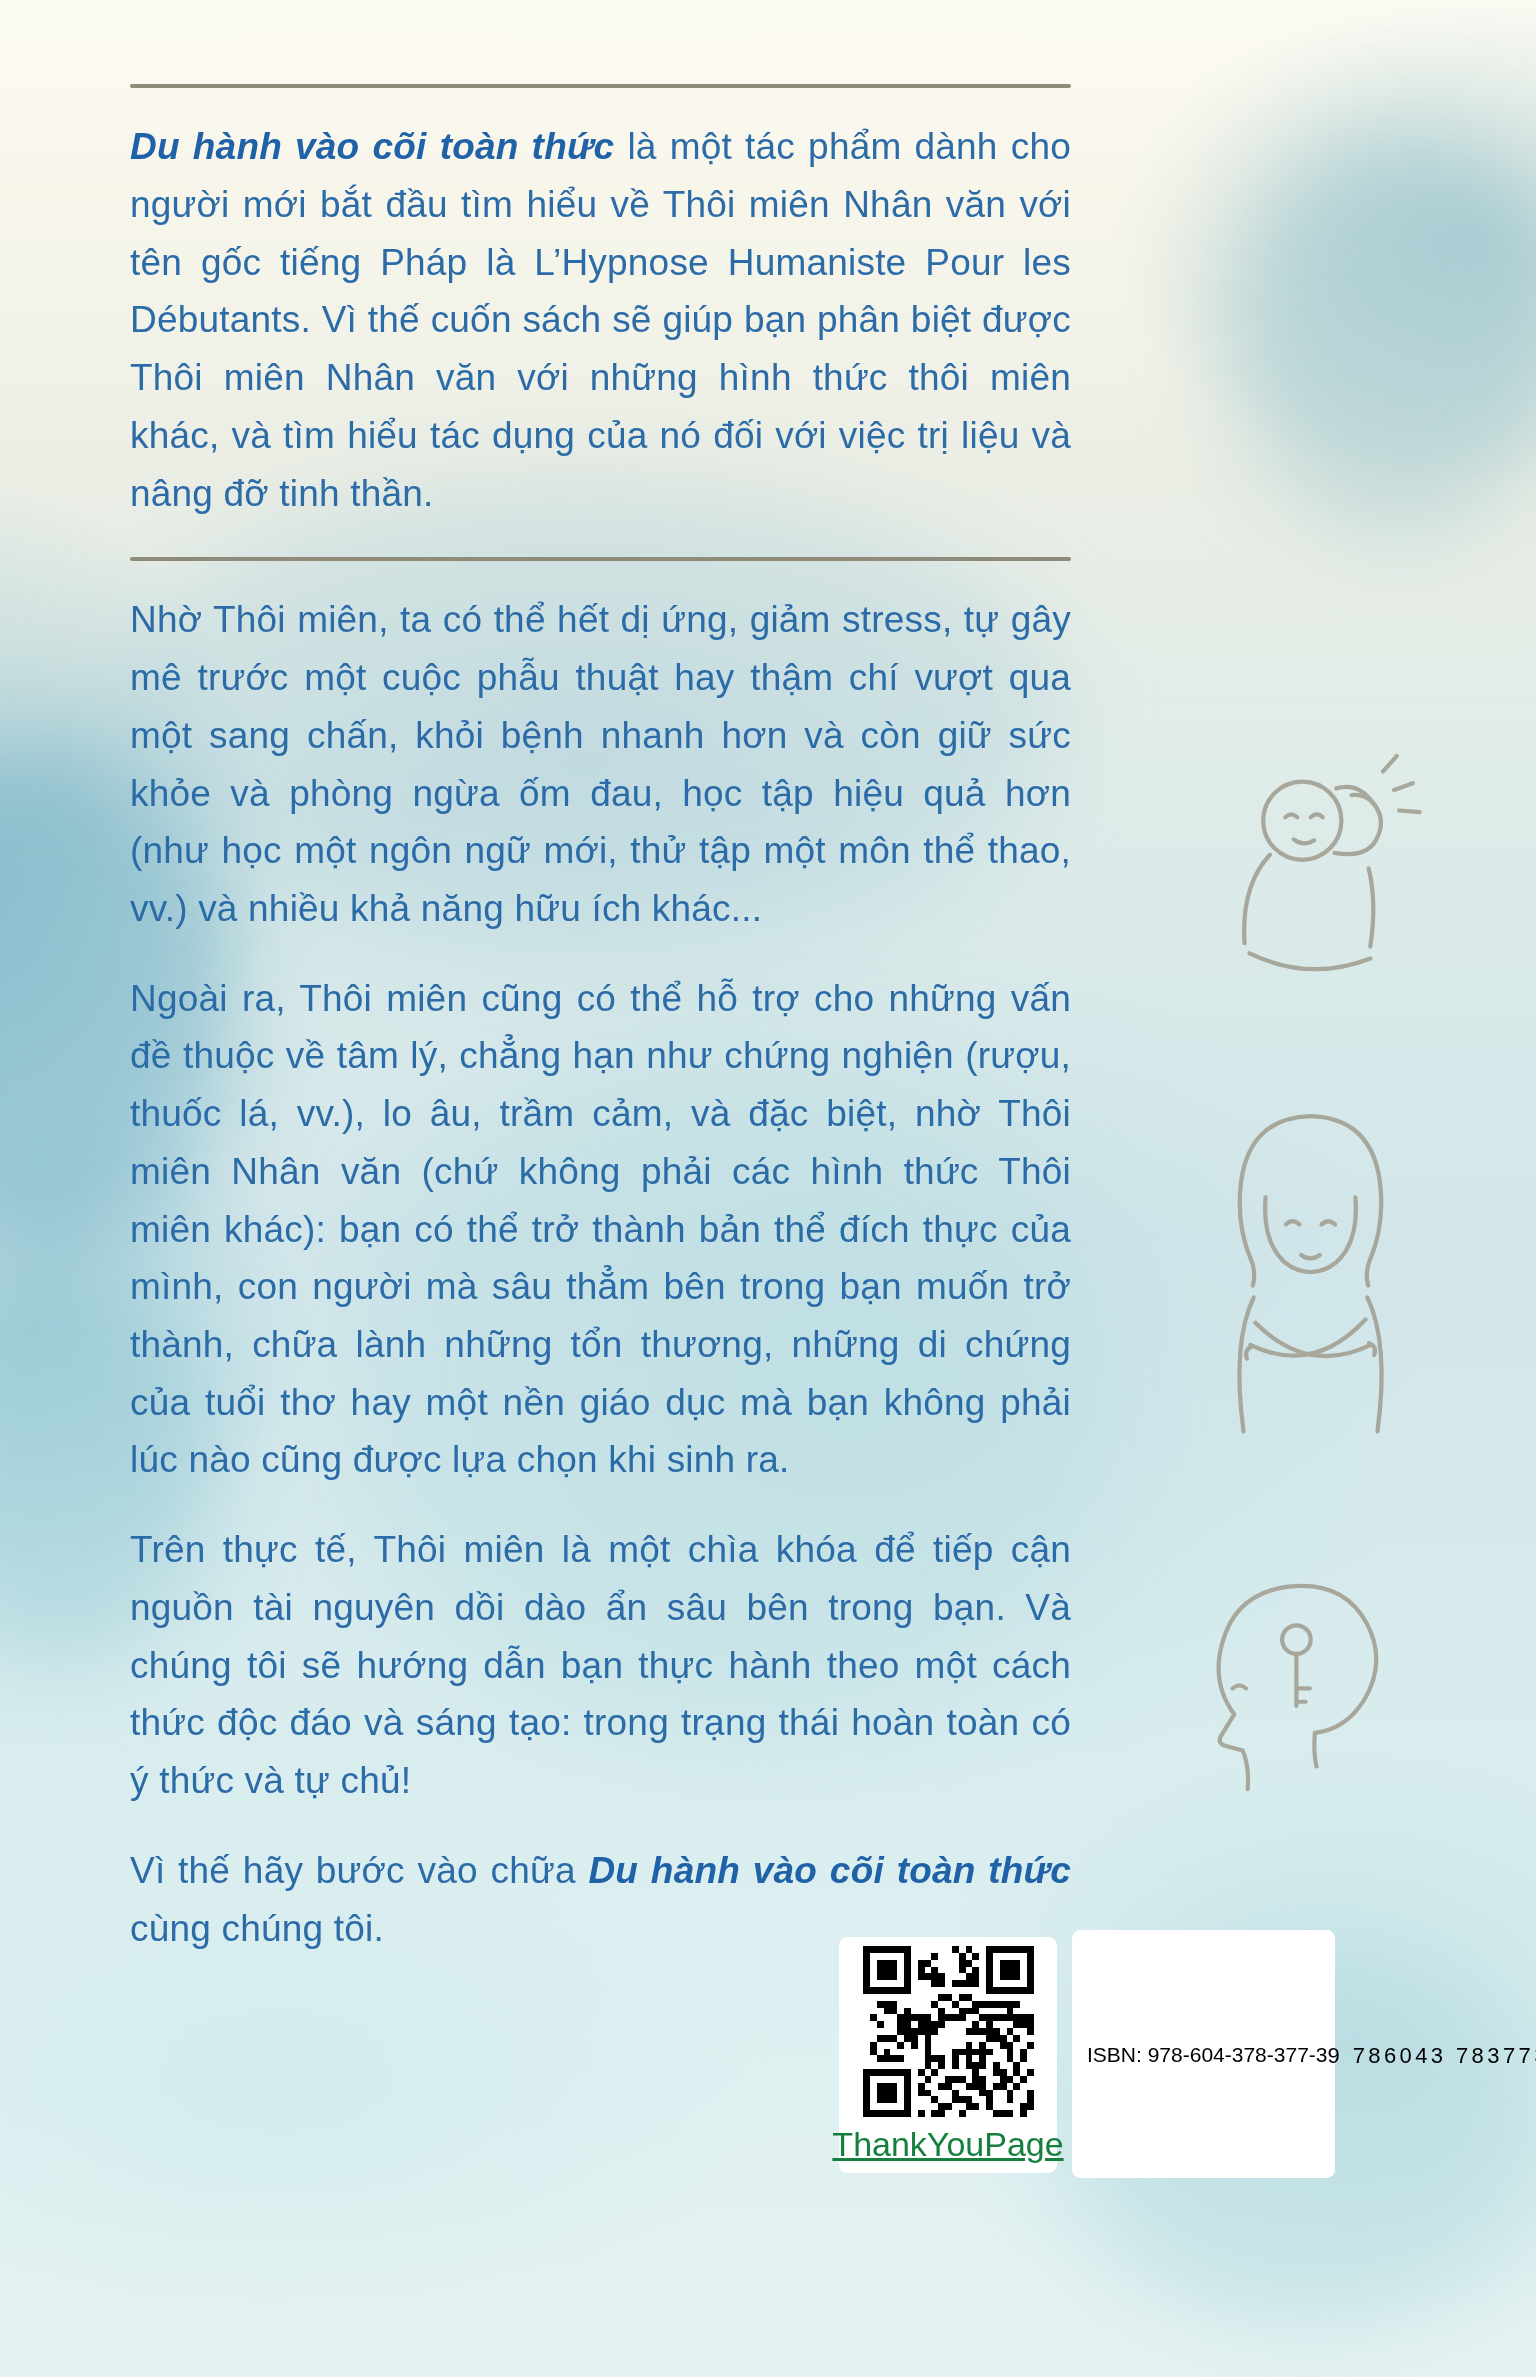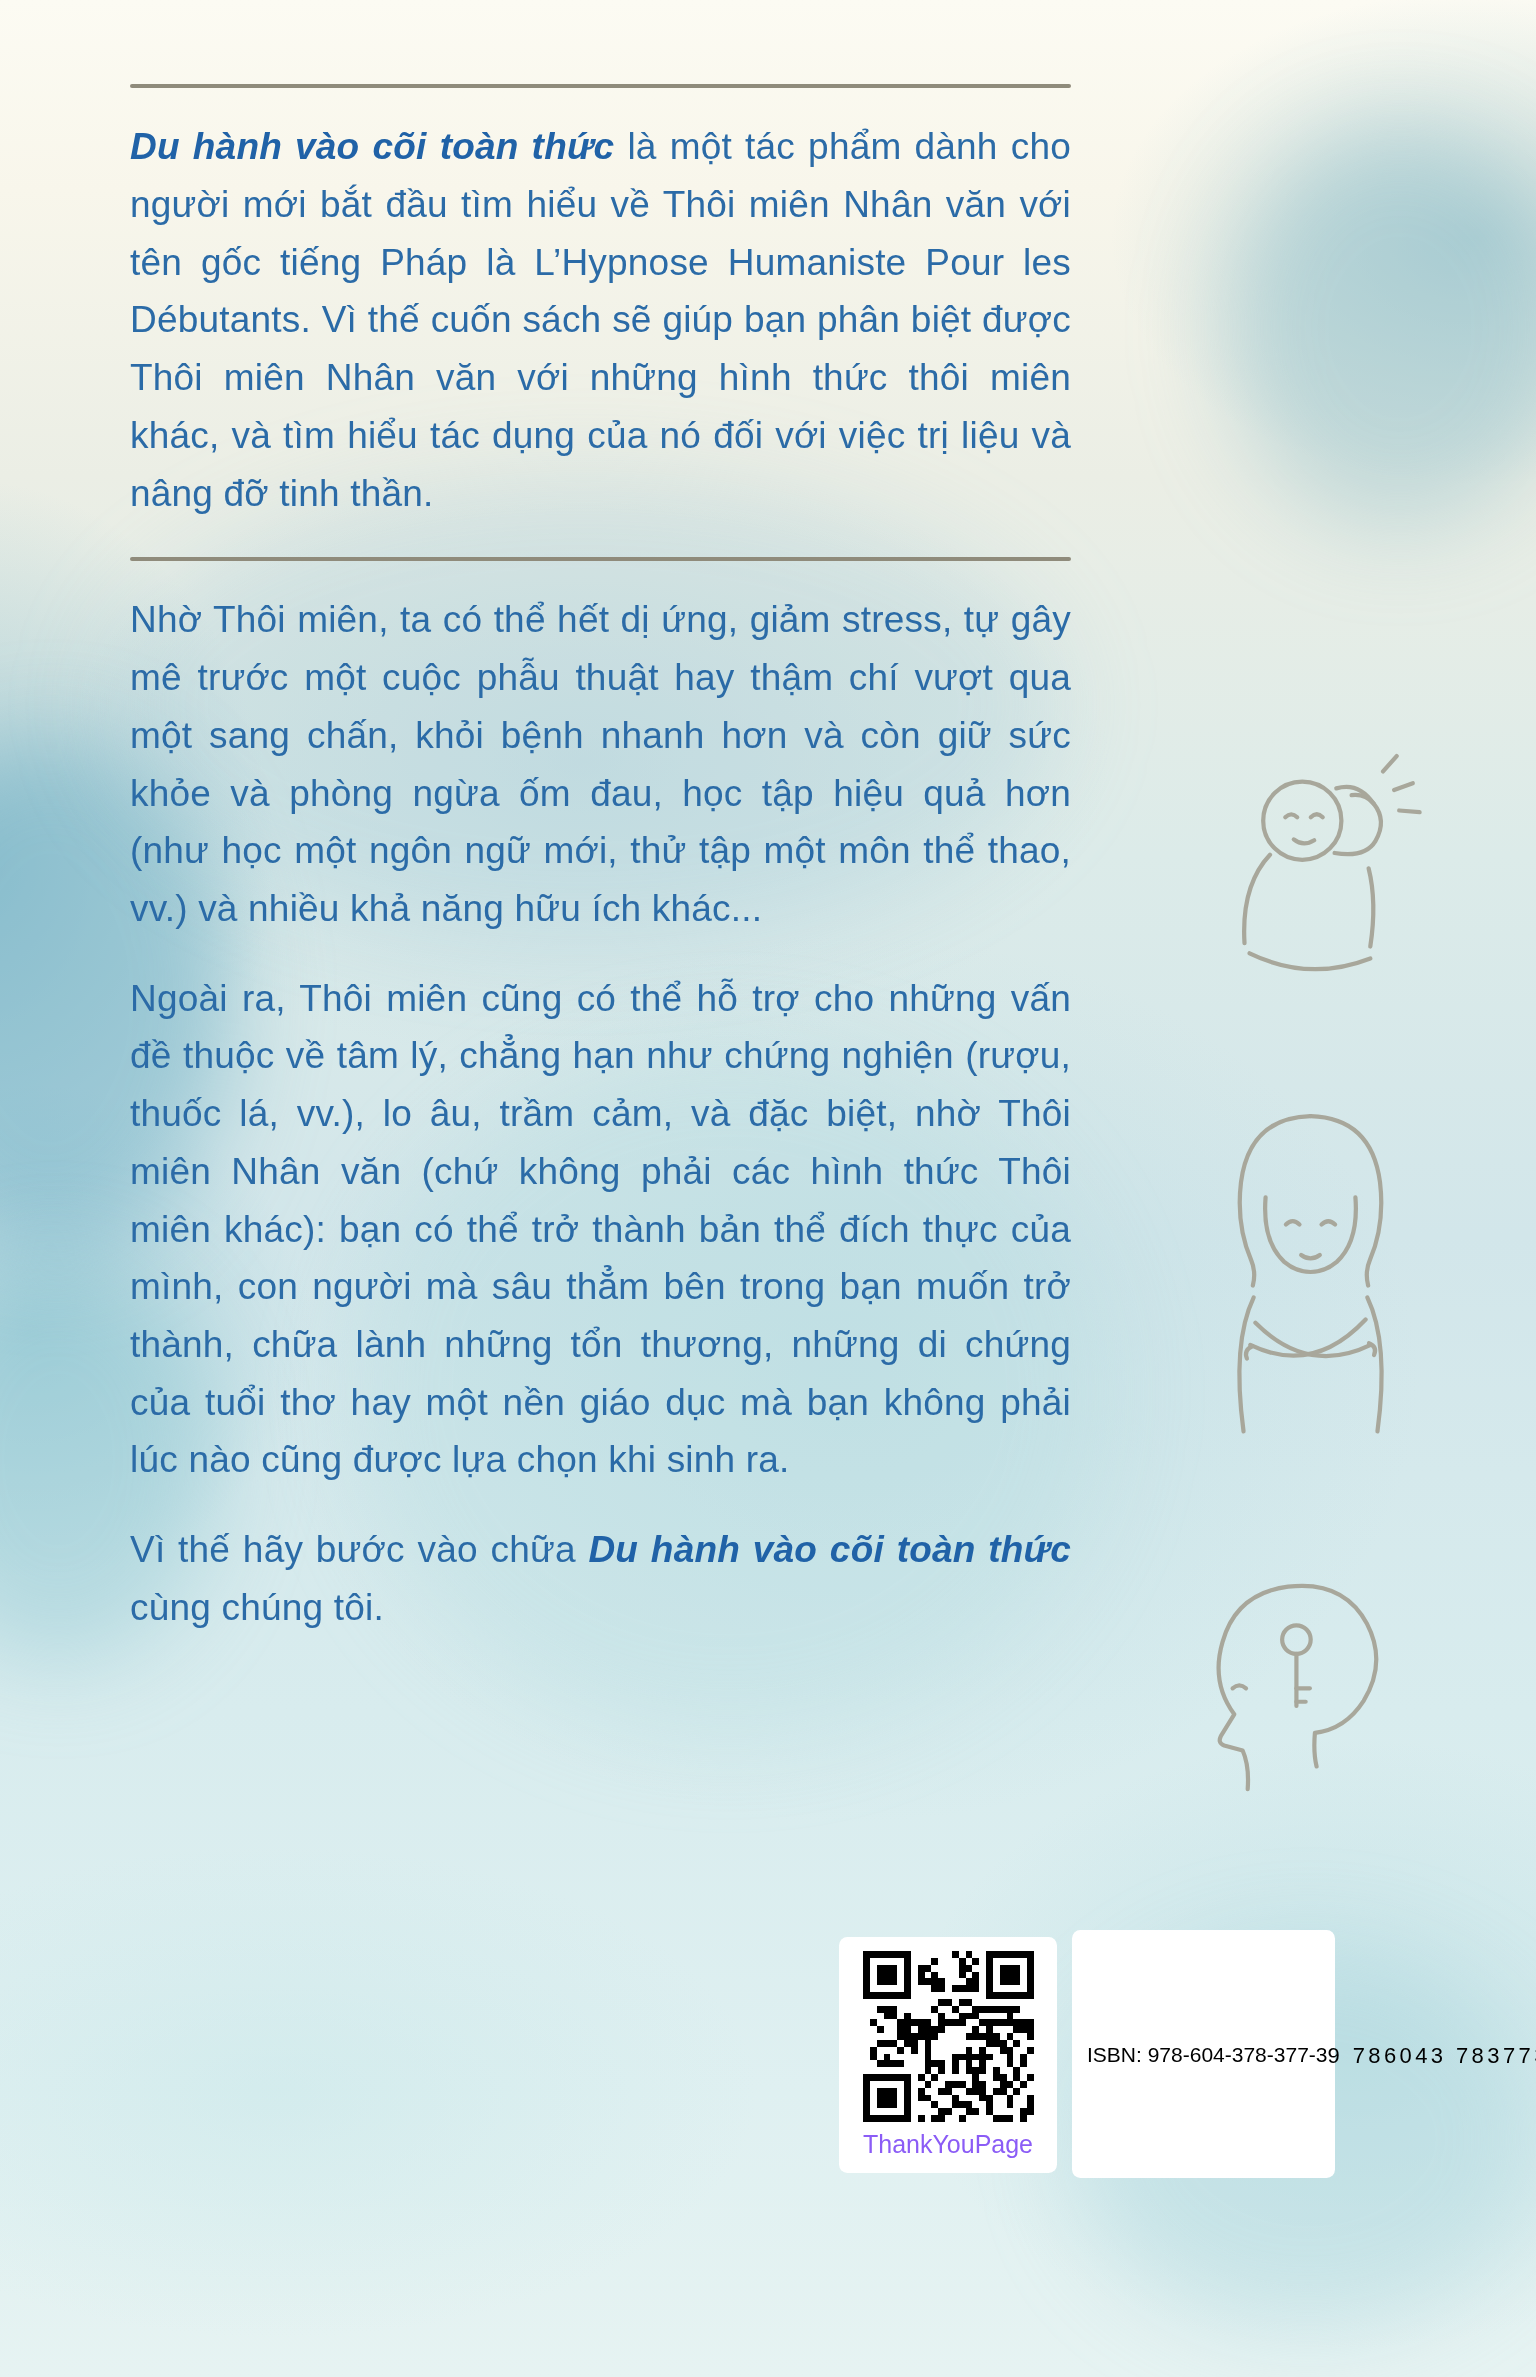--- a/index.html
+++ b/index.html
@@ -48,21 +48,21 @@
   .illus-strength { left:1174px; top:717px;  width:260px; height:289px; }
   .illus-hug      { left:1187px; top:1094px; width:247px; height:356px; }
   .illus-key      { left:1187px; top:1522px; width:197px; height:294px; }
 
   .qr-panel {
     position:absolute; left:839px; top:1937px; width:218px; height:236px;
     background:#ffffff; border-radius:8.4px;
     display:flex; flex-direction:column; align-items:center; justify-content:center; gap:8.4px;
   }
   .qr { width:171px; height:171px; background:#fff; }
-  .qr-label { font-size:25px; color:#8b5cf6; }
+  .qr-label { font-size:34px; color:#15803d;text-decoration:underline; }
 
   .isbn-panel {
     position:absolute; left:1072px; top:1930px; width:263px; height:248px;
     background:#ffffff; border-radius:8.4px;
     padding:13.4px 15px 11.7px;
     display:flex; align-items:center; justify-content:space-between;
   }
   .isbn-label { font-size:21px; color:#000; white-space:nowrap; }
   .barcode { width:223px; height:45px; display:block; }
   .barcode-num { font-size:22px; color:#000; letter-spacing:3.4px; margin-top:1.7px; white-space:nowrap; }
@@ -130,20 +130,21 @@
 
     <p class="para"><span class="em-title">Du hành vào cõi toàn thức</span><span> là một tác phẩm dành cho người mới bắt đầu tìm hiểu về Thôi miên Nhân văn với tên gốc tiếng Pháp là L’Hypnose Humaniste Pour les Débutants. Vì thế cuốn sách sẽ giúp bạn phân biệt được Thôi miên Nhân văn với những hình thức thôi miên khác, và tìm hiểu tác dụng của nó đối với việc trị liệu và nâng đỡ tinh thần.</span></p>
 
     <div class="rule mid"></div>
 
 
     <p class="para">Nhờ Thôi miên, ta có thể hết dị ứng, giảm stress, tự gây mê trước một cuộc phẫu thuật hay thậm chí vượt qua một sang chấn, khỏi bệnh nhanh hơn và còn giữ sức khỏe và phòng ngừa ốm đau, học tập hiệu quả hơn (như học một ngôn ngữ mới, thử tập một môn thể thao, vv.) và nhiều khả năng hữu ích khác...</p>
 
     <p class="para">Ngoài ra, Thôi miên cũng có thể hỗ trợ cho những vấn đề thuộc về tâm lý, chẳng hạn như chứng nghiện (rượu, thuốc lá, vv.), lo âu, trầm cảm, và đặc biệt, nhờ Thôi miên Nhân văn (chứ không phải các hình thức Thôi miên khác): bạn có thể trở thành bản thể đích thực của mình, con người mà sâu thẳm bên trong bạn muốn trở thành, chữa lành những tổn thương, những di chứng của tuổi thơ hay một nền giáo dục mà bạn không phải lúc nào cũng được lựa chọn khi sinh ra.</p>
 
+    <p class="para">Trên thực tế, Thôi miên là một chìa khóa để tiếp cận nguồn tài nguyên dồi dào ẩn sâu bên trong bạn. Và chúng tôi sẽ hướng dẫn bạn thực hành theo một cách thức độc đáo và sáng tạo: trong trạng thái hoàn toàn có ý thức và tự chủ!</p>
 
     <p class="para"><span>Vì thế hãy bước vào chữa </span><span class="em-title">Du hành vào cõi toàn thức</span><span> cùng chúng tôi.</span></p>
   </div>
 
   <div class="qr-panel">
     <svg class="qr" viewBox="0 0 200 200" shape-rendering="crispEdges">
         <rect x="104" y="0" width="8" height="8" fill="#000"></rect>
         <rect x="120" y="0" width="8" height="8" fill="#000"></rect>
         <rect x="80" y="8" width="8" height="8" fill="#000"></rect>
         <rect x="112" y="8" width="8" height="8" fill="#000"></rect>

